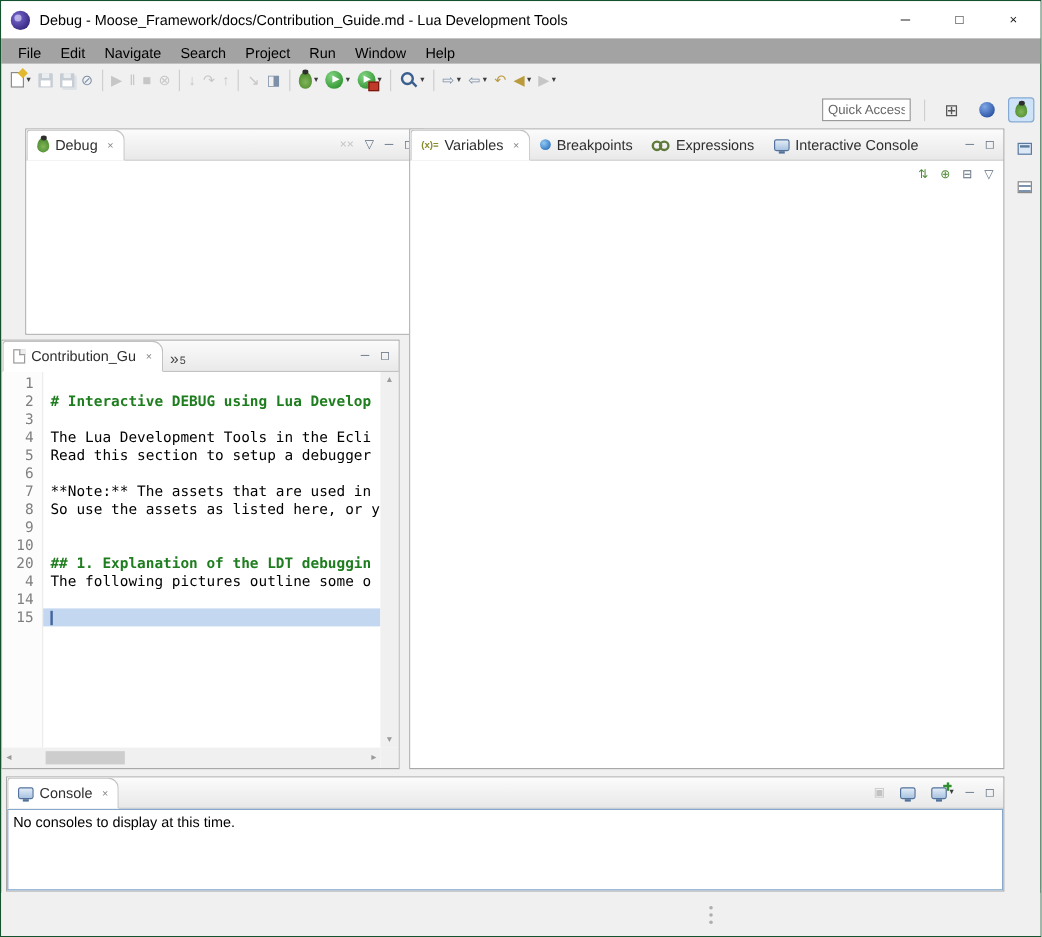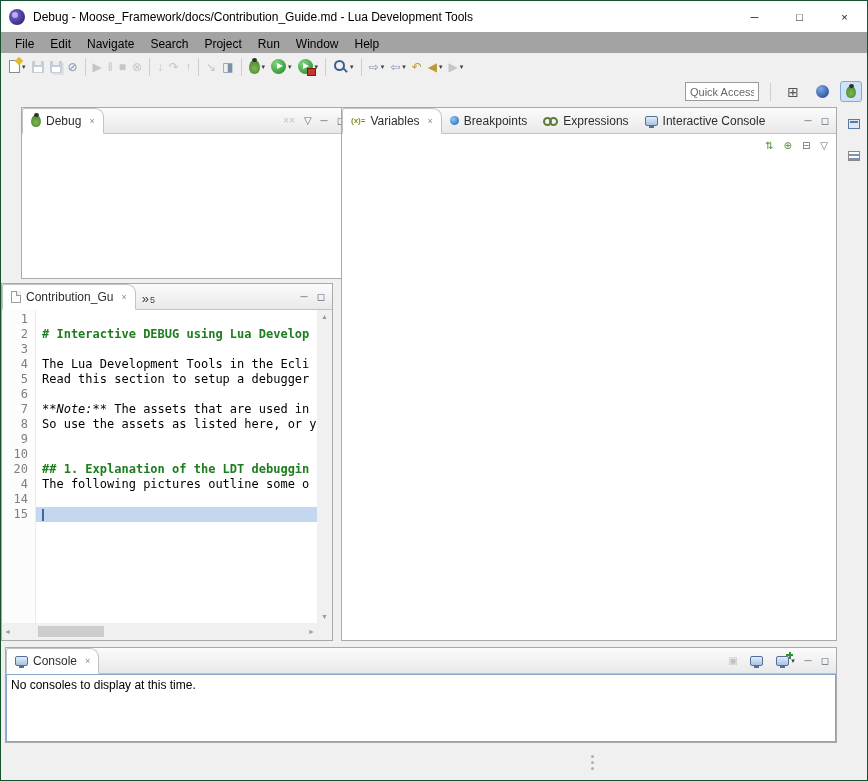--- a/index.html
+++ b/index.html
@@ -94,21 +94,21 @@
   .more-count{font-size:9px;margin-left:1px}
 
   
   .editor-body{position:relative;flex:1;overflow:hidden;background:#fff}
   .gutter-bg{position:absolute;left:0;top:0;bottom:17px;width:34px;background:#fcfcfc;border-right:1px solid #ececec}
   .code{position:absolute;left:0;right:15px;top:2px;bottom:17px}
   .eline{display:flex;height:15px;line-height:15px;font-family:"DejaVu Sans Mono","Liberation Mono",monospace;font-size:12px;position:relative;z-index:1}
   .ln{width:34px;text-align:right;padding-right:8px;color:#7f7f7f;flex:none}
   .lt{flex:1;white-space:pre;padding-left:6px;display:flex;align-items:center}
   .md{color:#1e7d1e;font-weight:bold}
-  .em{font-style:italic}
+  .em{}
   .cur{background:#c3d7f0}
   .caret{width:2px;height:12px;background:#41659c;margin-right:1px;flex:none}
   .vscroll{position:absolute;right:0;top:0;bottom:17px;width:15px;background:#f0f0f0;display:flex;flex-direction:column;justify-content:space-between;align-items:center;padding:3px 0;z-index:2}
   .hscroll{position:absolute;left:0;right:15px;bottom:0;height:17px;background:#f0f0f0;display:flex;align-items:center;justify-content:space-between;padding:0 2px;z-index:2}
   .sarrow{font-size:7px;color:#9a9a9a;line-height:1}
   .hthumb{position:absolute;left:36px;top:3px;width:66px;height:11px;background:#cdcdcd}
   .scorner{position:absolute;right:0;bottom:0;width:15px;height:17px;background:#f0f0f0;z-index:2}
 
   
   .console-body{flex:1;background:#fff;border:1px solid #86a8cc;margin:0;position:relative}

